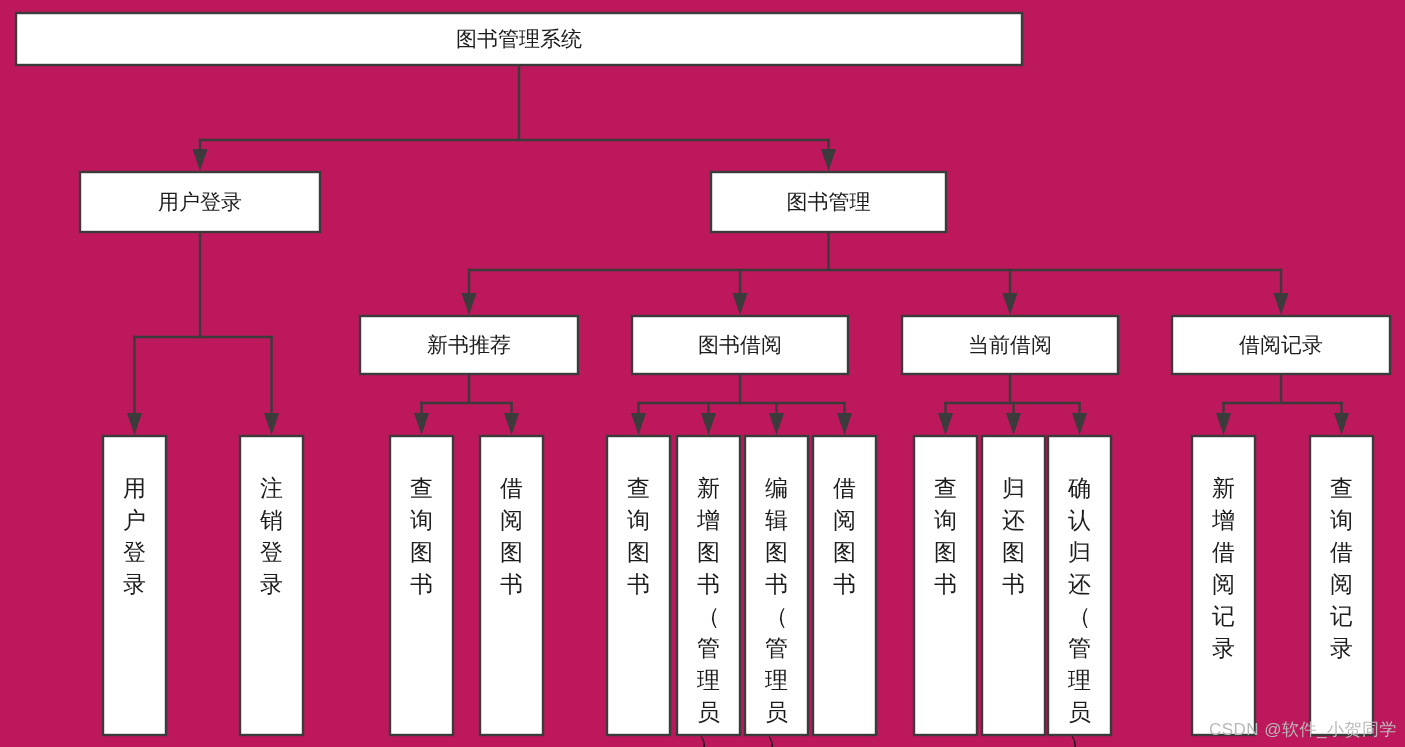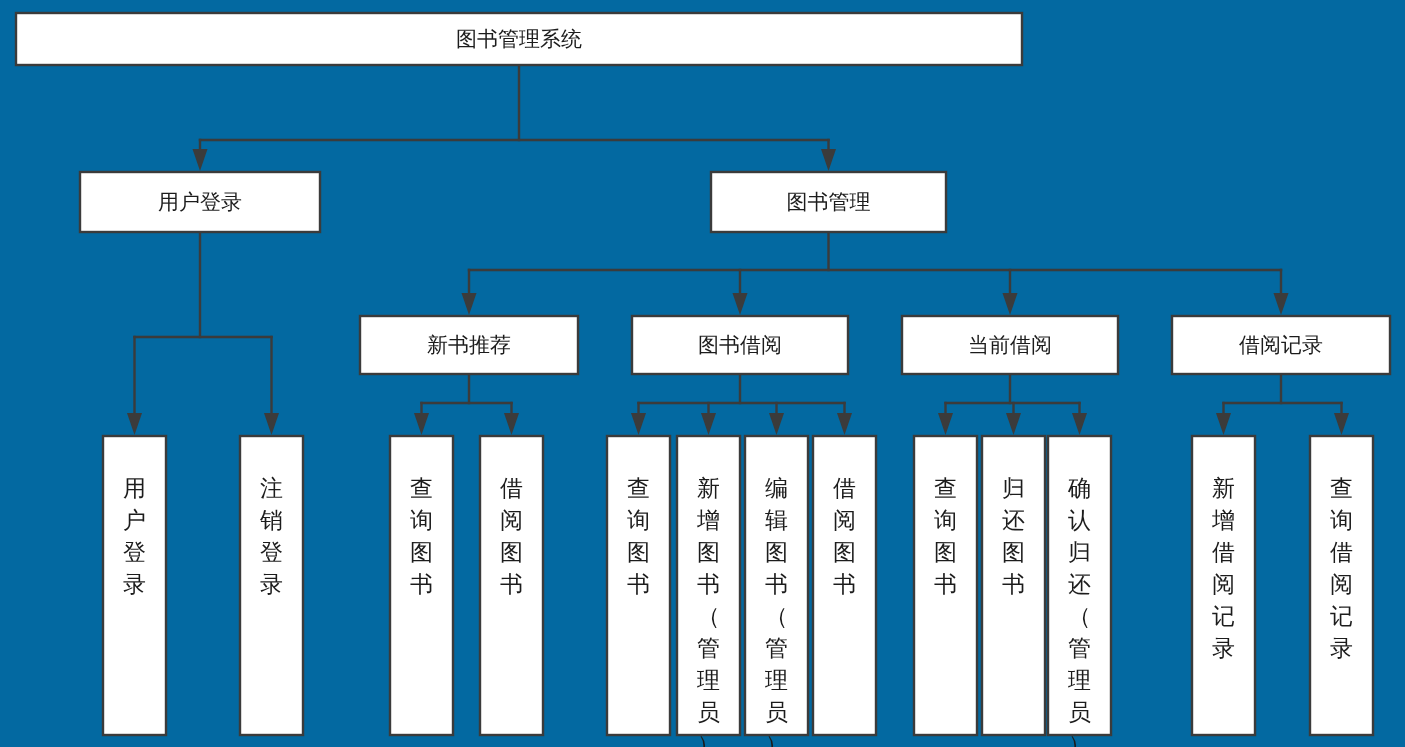--- a/index.html
+++ b/index.html
@@ -8,21 +8,21 @@
     padding: 0;
     background: #ffffff;
   }
   body {
     font-family: "Liberation Sans", "DejaVu Sans", sans-serif;
   }
   #diagram-root {
     position: relative;
     width: 1405px;
     height: 747px;
-    background: #0369a1;
+    background: #be185d;
     overflow: hidden;
     text-align: right;
   }
   svg#tree-svg {
     position: absolute;
     top: 0;
     left: 0;
     width: 1405px;
     height: 747px;
     display: block;
@@ -204,14 +204,15 @@
           <rect x="1192" y="436" width="63" height="299" class="node-box"></rect>
           <text x="1223.5" class="node-label-v"><tspan x="1223.5" y="496">新</tspan><tspan x="1223.5" y="528">增</tspan><tspan x="1223.5" y="560">借</tspan><tspan x="1223.5" y="592">阅</tspan><tspan x="1223.5" y="624">记</tspan><tspan x="1223.5" y="656">录</tspan></text>
         </g>
         <g>
           <rect x="1310" y="436" width="63" height="299" class="node-box"></rect>
           <text x="1341.5" class="node-label-v"><tspan x="1341.5" y="496">查</tspan><tspan x="1341.5" y="528">询</tspan><tspan x="1341.5" y="560">借</tspan><tspan x="1341.5" y="592">阅</tspan><tspan x="1341.5" y="624">记</tspan><tspan x="1341.5" y="656">录</tspan></text>
         </g>
       </g>
   </svg>
 
+  <div class="watermark">CSDN @软件_小贺同学</div>
 
 </div>
 
 </body></html>

